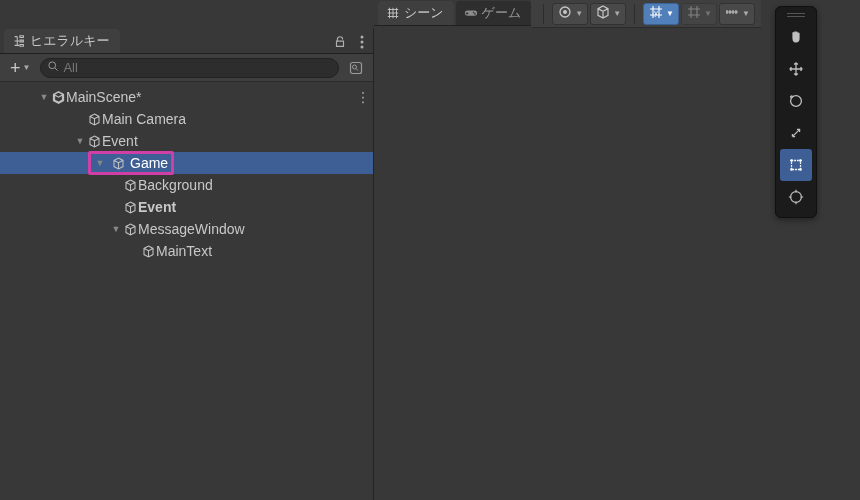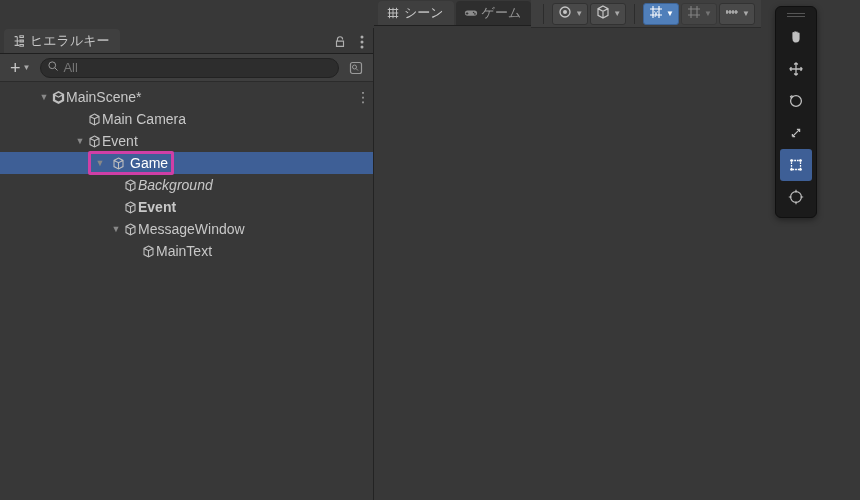--- a/index.html
+++ b/index.html
@@ -152,21 +152,21 @@
             <div class="content highlight-box">
               <span class="arrow">▼</span>
               <span class="cube">
                 <svg viewBox="0 0 16 16">
                   <path fill="none" stroke="#bfbfbf" stroke-width="1.15" d="M8 2.2l4.8 2.5v6.6L8 13.8l-4.8-2.5V4.7zM3.2 4.7L8 7.2l4.8-2.5M8 7.2v6.6"></path>
                 </svg>
               </span>
               <span>Game</span>
             </div>
           </div>
-          <div class="tree-row" style="padding-left: 110px; font-style: italic;">
+          <div class="tree-row" style="padding-left: 110px;">
             <div class="content">
               <span class="arrow"></span>
               <span class="cube">
                 <svg viewBox="0 0 16 16">
                   <path fill="none" stroke="#bfbfbf" stroke-width="1.15" d="M8 2.2l4.8 2.5v6.6L8 13.8l-4.8-2.5V4.7zM3.2 4.7L8 7.2l4.8-2.5M8 7.2v6.6"></path>
                 </svg>
               </span>
               <span>Background</span>
             </div>
           </div>

